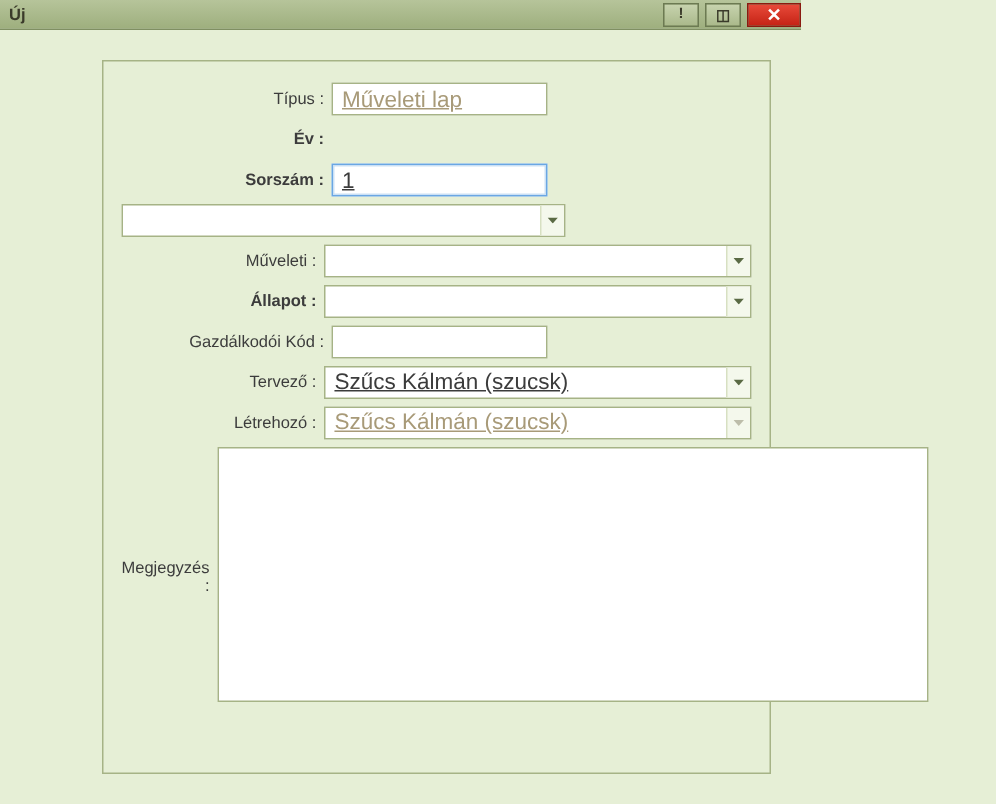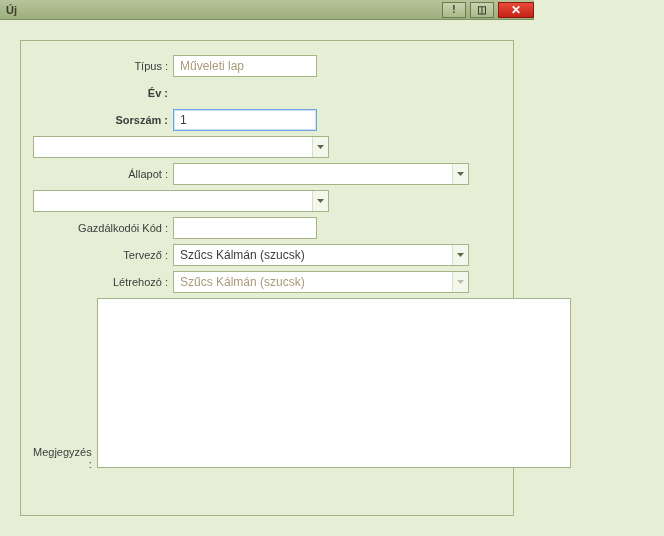--- a/index.html
+++ b/index.html
@@ -46,53 +46,55 @@
   background: linear-gradient(#e84a3a, #c52315);
   border-color: #8a1a10;
   color: #fff;
   width: 36px;
   font-weight: bold;
   font-size: 12px;
 }
 .content {
   flex: 1;
   padding: 20px;
+  margin-left: 48px;
 }
 .panel {
   width: 100%;
   height: 100%;
   border: 1px solid #a6b386;
   background: #e6efd6;
   padding: 14px 12px 12px 12px;
 }
 .form-row {
   display: flex;
   align-items: center;
   margin-bottom: 5px;
   min-height: 22px;
 }
-.form-row.tall { align-items: flex-end; }
+.form-row.tall { align-items: center; }
 .lbl {
   width: 140px;
   text-align: right;
   padding-right: 5px;
   color: #3c3c3c;
 }
 .lbl.bold { font-weight: bold; }
 .field {
   flex: 0 0 auto;
 }
 input.text, .combo, textarea {
   font-family: Verdana, Tahoma, sans-serif;
-  font-size: 12px;
+  font-size: 15px;
   border: 1px solid #a6b386;
   background: #fff;
   height: 22px;
   padding: 2px 6px;
   color: #3c3c3c;
+  text-decoration: underline;
 }
 input.text:disabled, .combo.disabled {
   color: #a89a78;
   background: #fff;
 }
 input.text { width: 144px; }
 input.text.focused {
   border: 1px solid #6aa7e3;
   box-shadow: 0 0 0 1px rgba(106,167,227,0.35) inset;
 }
@@ -172,32 +174,33 @@
           <div class="combo-text"></div>
           <div class="combo-btn caret">
               <svg viewBox="0 0 7 4">
                 <path d="M0 0 L7 0 L3.5 4 Z" fill="#5a6a44"></path>
               </svg>
             </div>
         </div>
       </div>
 
       <div class="form-row">
-        <div class="lbl">Állapot :</div>
+        <div class="lbl">Műveleti :</div>
         <div class="combo">
           <div class="combo-text"></div>
           <div class="combo-btn caret">
               <svg viewBox="0 0 7 4">
                 <path d="M0 0 L7 0 L3.5 4 Z" fill="#5a6a44"></path>
               </svg>
             </div>
         </div>
       </div>
 
       <div class="form-row">
+        <div class="lbl bold">Állapot :</div>
         <div class="combo">
           <div class="combo-text"></div>
           <div class="combo-btn caret">
               <svg viewBox="0 0 7 4">
                 <path d="M0 0 L7 0 L3.5 4 Z" fill="#5a6a44"></path>
               </svg>
             </div>
         </div>
       </div>
 

